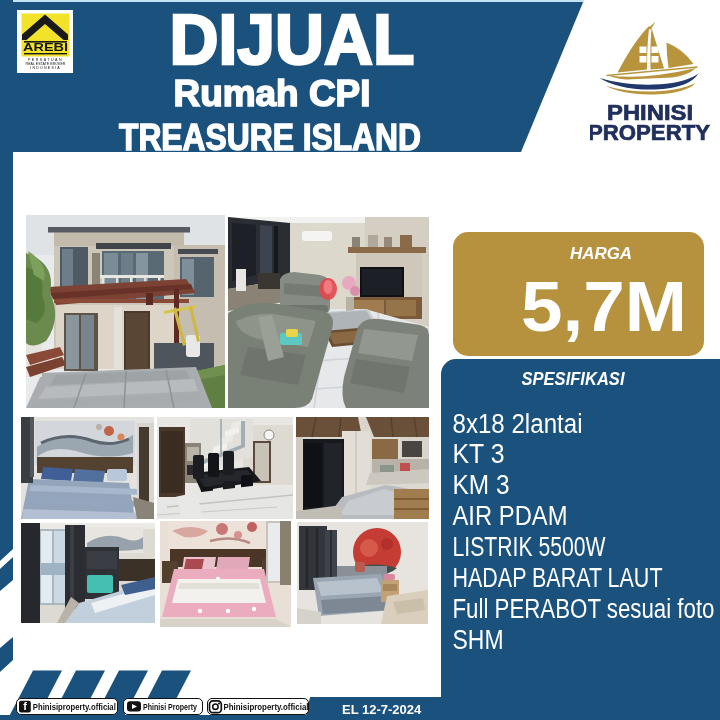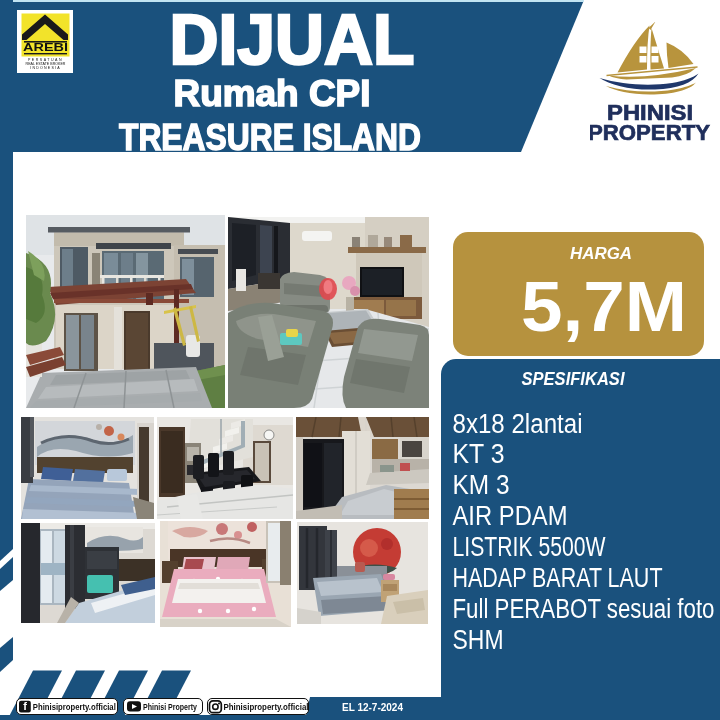--- a/index.html
+++ b/index.html
@@ -491,21 +491,21 @@
 <polygon points="76,6.5 105,6.5 81.8,51 52.8,51" fill="#1a517d"></polygon>
 <polygon points="119,6.5 148,6.5 124.8,51 95.8,51" fill="#1a517d"></polygon>
 <polygon points="162,6.5 191,6.5 167.8,51 138.8,51" fill="#1a517d"></polygon>
 </svg>
 </div>
 
 <div class="abs" style="left:305px;top:697px;width:415px;height:23px;background:#1a517d;clip-path:polygon(5px 0,415px 0,415px 23px,0 23px)"></div>
 
 <div class="abs" style="left:0;top:715px;width:310px;height:5px;background:#1a517d"></div>
 
-<div class="abs" style="left:342px;top:702px;width:120px;font-size:10px;font-weight:bold;color:#fff">EL 12-7-2024</div>
+<div class="abs" style="left:342px;top:702px;width:120px;font-size:13px;font-weight:bold;color:#fff">EL 12-7-2024</div>
 
 <div class="abs" style="left:16px;top:697.5px;width:102px;height:17px;background:#fff;border:1.4px solid #111;border-radius:5px;box-sizing:border-box"></div>
 
 <div class="abs" style="left:122.5px;top:697.5px;width:80px;height:17px;background:#fff;border:1.4px solid #111;border-radius:5px;box-sizing:border-box"></div>
 
 <div class="abs" style="left:206.5px;top:697.5px;width:102px;height:17px;background:#fff;border:1.4px solid #111;border-radius:5px;box-sizing:border-box"></div>
 
 <div class="abs" style="left:0;top:695px;width:320px;height:25px">
 <svg width="320" height="25" viewBox="0 0 320 25">
 <rect x="19" y="5.8" width="11.8" height="11.8" rx="2" fill="#111"></rect>

